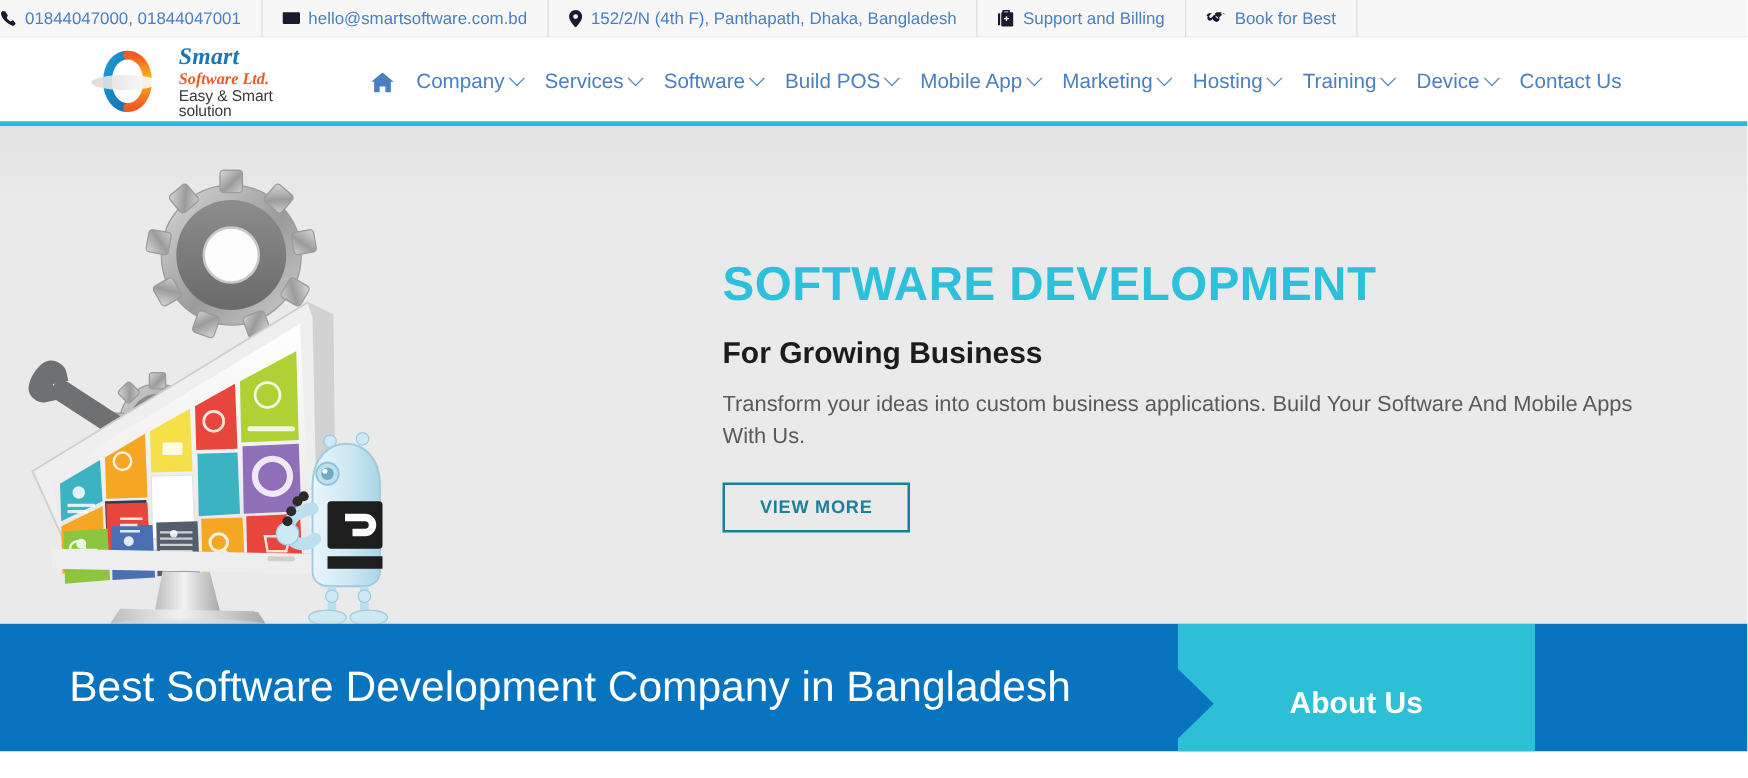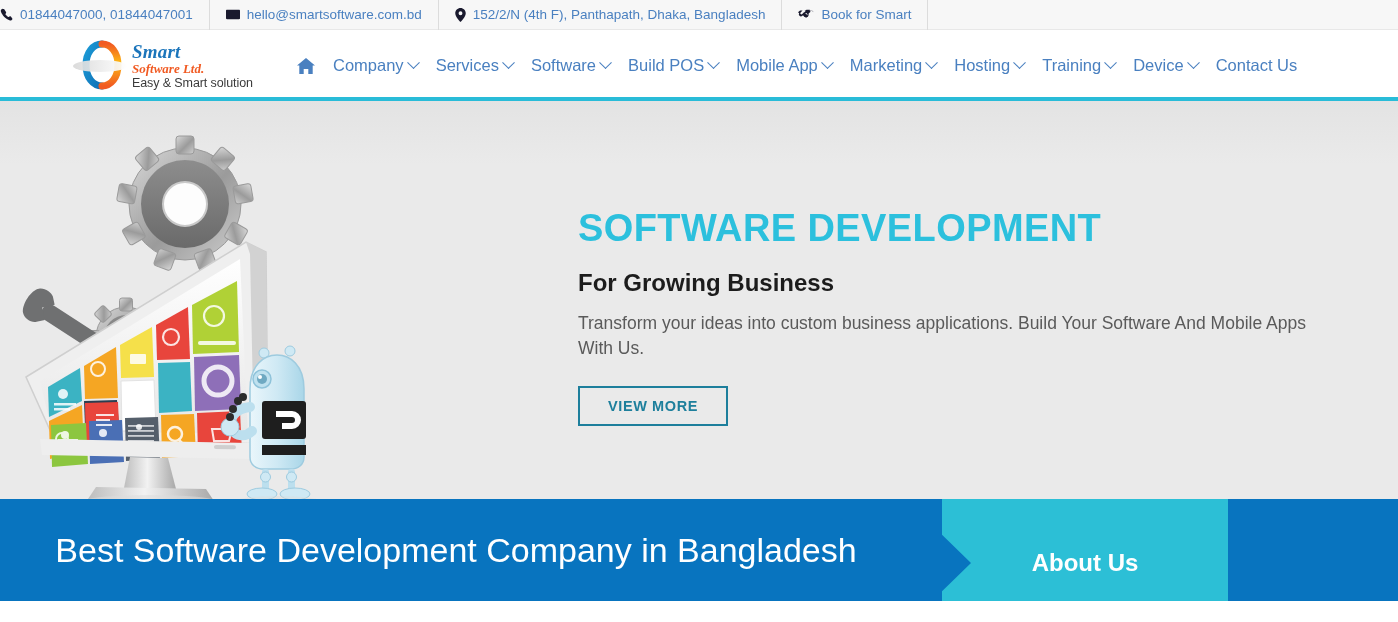--- a/index.html
+++ b/index.html
@@ -47,21 +47,21 @@
     content: "";
     position: absolute;
     left: 0; right: 0; bottom: 0;
     height: 4px;
     background: #29bcd8;
   }
 
   
   .logo { display: flex; align-items: center; width: 190px; }
   .logo-mark { width: 60px; height: 52px; flex: 0 0 60px; }
-  .logo-text { margin-left: 0; line-height: 1; }
+  .logo-text { margin-left: 11px; line-height: 1; }
   .logo-l1 {
     font-family: "Liberation Serif", serif;
     font-style: italic; font-weight: bold;
     font-size: 19px; color: #1b75bb; letter-spacing: .2px;
   }
   .logo-l2 {
     font-family: "Liberation Serif", serif;
     font-style: italic; font-weight: bold;
     font-size: 13px; color: #f15a22; margin-top: 1px;
   }
@@ -187,29 +187,38 @@
 
   <div class="topbar-item">
     <span class="ti">
       <svg width="11" height="14" viewBox="0 0 12 16" fill="#1a1a2e">
           <path d="M6 0C2.7 0 0 2.7 0 6c0 4.5 6 10 6 10s6-5.5 6-10c0-3.3-2.7-6-6-6zm0 8.2A2.2 2.2 0 1 1 6 3.8a2.2 2.2 0 0 1 0 4.4z"></path>
         </svg>
     </span>
     <span>152/2/N (4th F), Panthapath, Dhaka, Bangladesh</span>
   </div>
 
+  <div class="topbar-item">
+    <span class="ti">
+      <svg width="13" height="14" viewBox="0 0 14 16" fill="#1a1a2e">
+          <rect x="0" y="3" width="2" height="11" rx=".5"></rect>
+          <path d="M5 0h5c.6 0 1 .4 1 1v1h2c.6 0 1 .4 1 1v11c0 .6-.4 1-1 1H4c-.6 0-1-.4-1-1V3c0-.6.4-1 1-1h0V1c0-.6.4-1 1-1zm.6 2h3.8V1.3H5.6zM8.4 5.6H7.1v1.6H5.5v1.3h1.6V10h1.3V8.5H10V7.2H8.4z" fill-rule="evenodd"></path>
+        </svg>
+    </span>
+    <span>Support and Billing</span>
+  </div>
 
   <div class="topbar-item">
     <span class="ti">
       <svg width="16" height="13" viewBox="0 0 20 14" fill="#1a1a2e">
           <path d="M0 4.2 2.6 2h3.1L3.3 4.4a1.4 1.4 0 0 0 0 2 1.4 1.4 0 0 0 2 0L7.6 4.1l4 3.6c.7.6.8 1.6.2 2.3l-.2.2a1.7 1.7 0 0 1-2.3.1L6.4 7.8l-.9.9a2.6 2.6 0 0 1-3.7 0 2.6 2.6 0 0 1-.3-3.3zM20 4.2 17.4 2h-3.1l1.5 1.5-3.3 3-4.3-3.9L10.6 1h3.8L17 2.4z"></path>
           <circle cx="10" cy="7" r="2.6" fill="none" stroke="#1a1a2e" stroke-width="1.4"></circle>
         </svg>
     </span>
-    <span>Book for Smart</span>
+    <span>Book for Best</span>
   </div>
 
 </div>
 
 <div class="header">
 
   <div class="logo">
     <span class="logo-mark">
       <svg width="60" height="52" viewBox="0 0 60 52">
         <defs>

